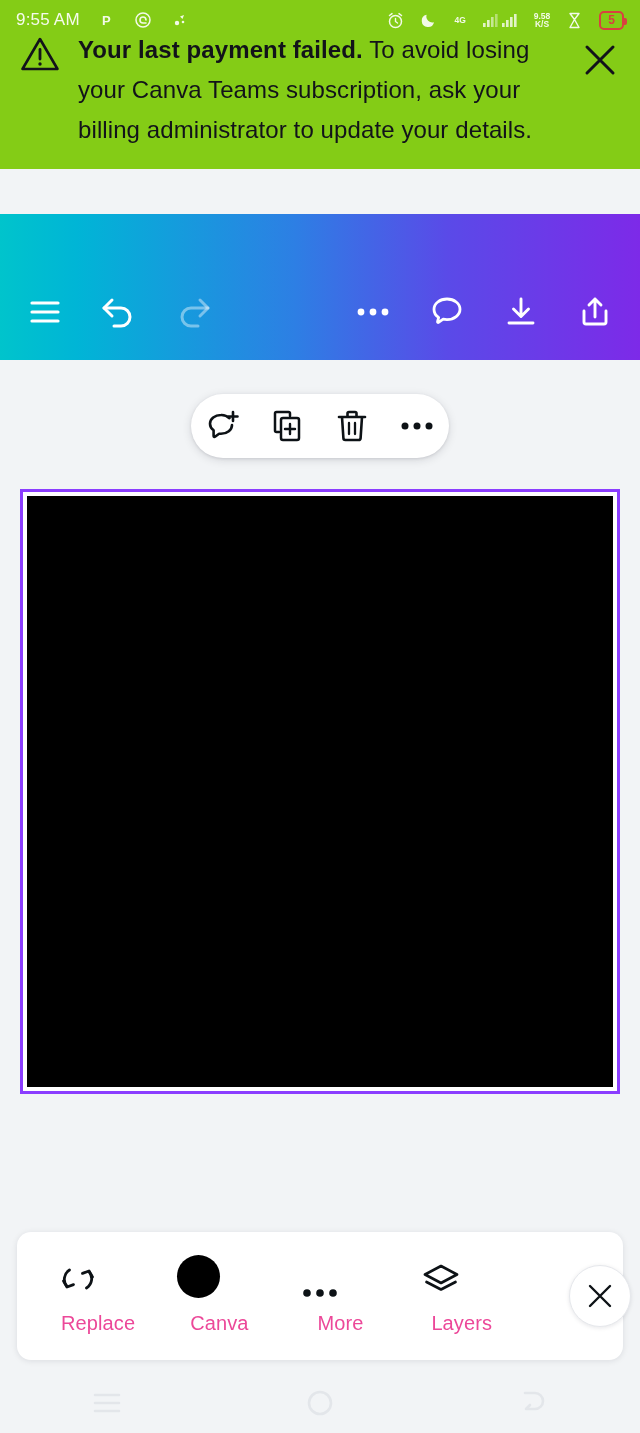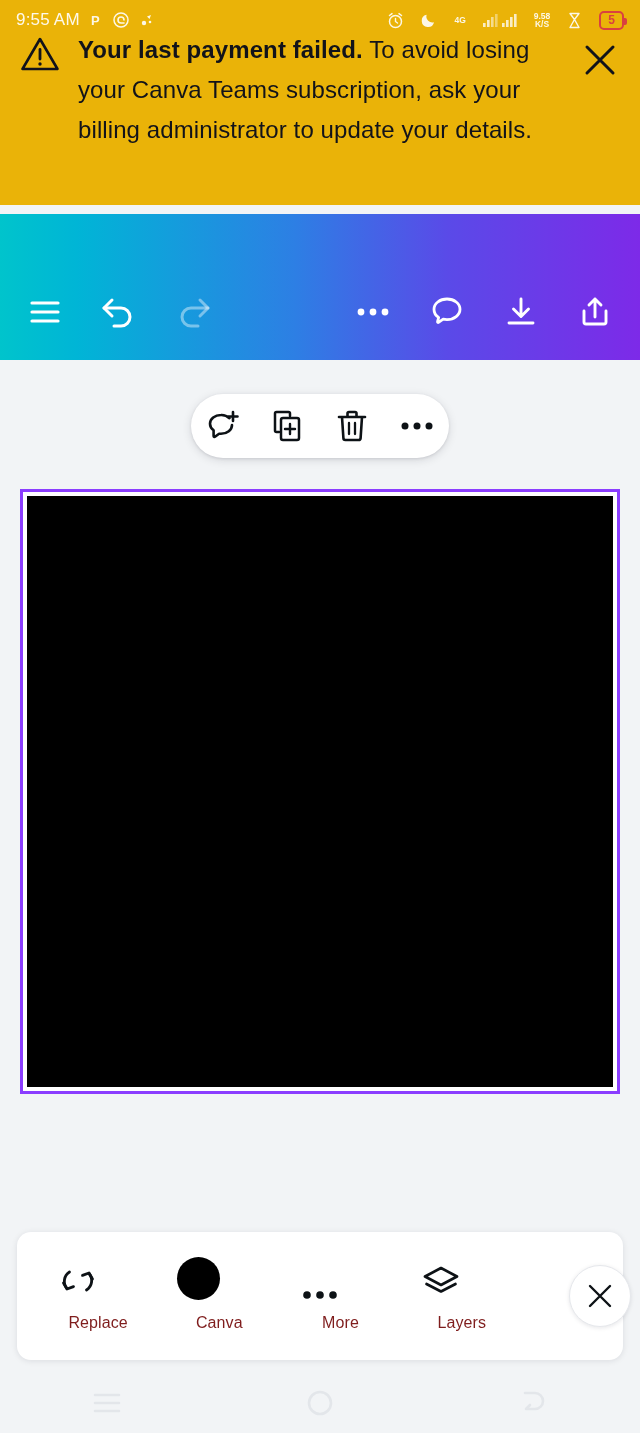--- a/index.html
+++ b/index.html
@@ -10,41 +10,41 @@
     position:relative;
     overflow:hidden;
   }
 
   
   #status-bar{
     position:absolute; top:0; left:0; width:640px; height:40px;
     display:flex; align-items:center; justify-content:space-between;
     padding:0 16px; z-index:40; pointer-events:none;
   }
-  .sb-left{ display:flex; align-items:center; gap:9px; }
+  .sb-left{ display:flex; align-items:center; gap:20px; }
   .sb-right{ display:flex; align-items:center; gap:17px; }
   .sb-time{ color:#ffffff; font-size:17px; letter-spacing:.2px; opacity:.92; }
   .sb-ico{ color:#ffffff; opacity:.9; display:flex; align-items:center; }
   .sb-ico svg{ display:block; }
   .sb-net{ color:#ffffff; opacity:.9; font-size:8.5px; line-height:8px;
            text-align:center; font-weight:bold; }
   .sb-batt{
     border:2px solid #d94040; border-radius:5px; color:#d94040;
     font-size:12px; font-weight:bold; padding:0px 7px; line-height:15px;
     position:relative;
   }
   .sb-batt::after{
     content:""; position:absolute; right:-5px; top:5px;
     width:3px; height:7px; background:#d94040; border-radius:0 2px 2px 0;
   }
 
   
   #payment-banner{
-    position:absolute; top:0; left:0; width:640px; height:205px;
-    background:#eab308; z-index:30;
+    position:absolute; top:0; left:0; width:640px; height:169px;
+    background:#84cc16; z-index:30;
     display:flex; align-items:flex-start; padding:30px 18px 0 20px;
   }
   #banner-warn-icon{ flex:0 0 auto; margin-top:6px; }
   #banner-text{
     flex:1 1 auto; margin:0 8px 0 18px;
     font-size:24px; line-height:40px; color:#12131a; letter-spacing:.1px;
   }
   #banner-text b{ font-weight:bold; }
   #banner-close{
     flex:0 0 auto; margin-top:8px; cursor:pointer;
@@ -98,21 +98,21 @@
     background:#ffffff; border-radius:14px; z-index:18;
     box-shadow:0 1px 6px rgba(20,22,40,.10);
     display:flex; align-items:center;
   }
   .bb-item{
     flex:1 1 0; height:100%; display:flex; flex-direction:column;
     align-items:center; justify-content:center; gap:14px; cursor:pointer;
   }
   .bb-item:last-of-type{ flex:0 0 86px; }
   .bb-ico{ height:40px; display:flex; align-items:flex-end; color:#0d1216; }
-  .bb-label{ font-size:16px; color:#7f1d1d; letter-spacing:.1px;margin-left:41px; }
+  .bb-label{ font-size:20px; color:#ec4899; letter-spacing:.1px;margin-left:41px; }
   #color-swatch{ width:43px; height:43px; border-radius:50%; background:#000000; }
   #bottom-close{
     position:absolute; right:-8px; top:33px;
     width:62px; height:62px; border-radius:50%;
     background:#ffffff; border:1px solid #e6e8ec;
     box-shadow:0 1px 4px rgba(20,22,40,.10);
     display:flex; align-items:center; justify-content:center; cursor:pointer;
   }
 
   

